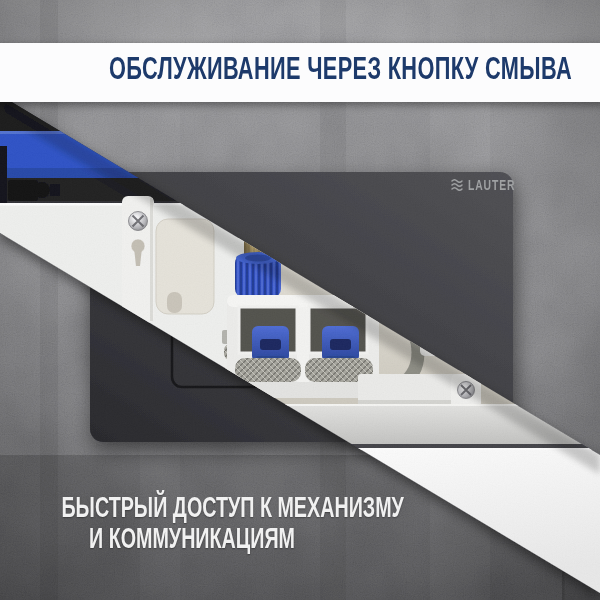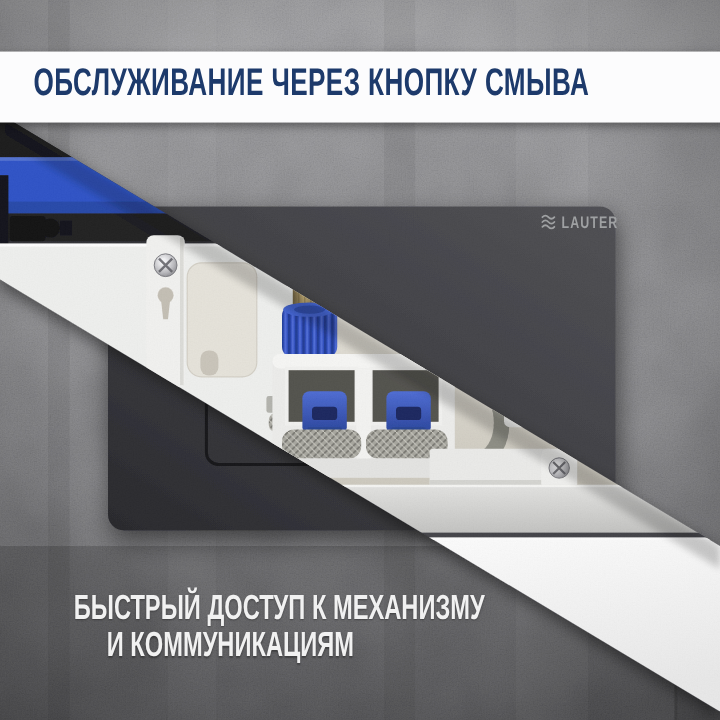--- a/index.html
+++ b/index.html
@@ -4,21 +4,21 @@
 <style>
   html,body{margin:0;padding:0;background:#222;}
   .stage{
     position:relative;width:600px;height:600px;overflow:hidden;
     font-family:"Liberation Sans","DejaVu Sans",sans-serif;
     -webkit-font-smoothing:antialiased;
   }
   .stage svg{position:absolute;left:0;top:0;}
   .banner-text{
     position:absolute;left:0;top:43px;width:600px;height:51px;
-    display:flex;align-items:center;justify-content:flex-end;
+    display:flex;align-items:center;justify-content:flex-start;
     pointer-events:none;
   }
   .banner-text span{
     display:inline-block;white-space:nowrap;
     font-size:32px;font-weight:bold;letter-spacing:.5px;
     color:#1d3a6b;transform:scaleX(.68);transform-origin:50% 50%;
   }
   .caption{
     position:absolute;left:0;top:492px;width:384px;text-align:center;
     transform:scaleX(.68);transform-origin:50% 50%;

